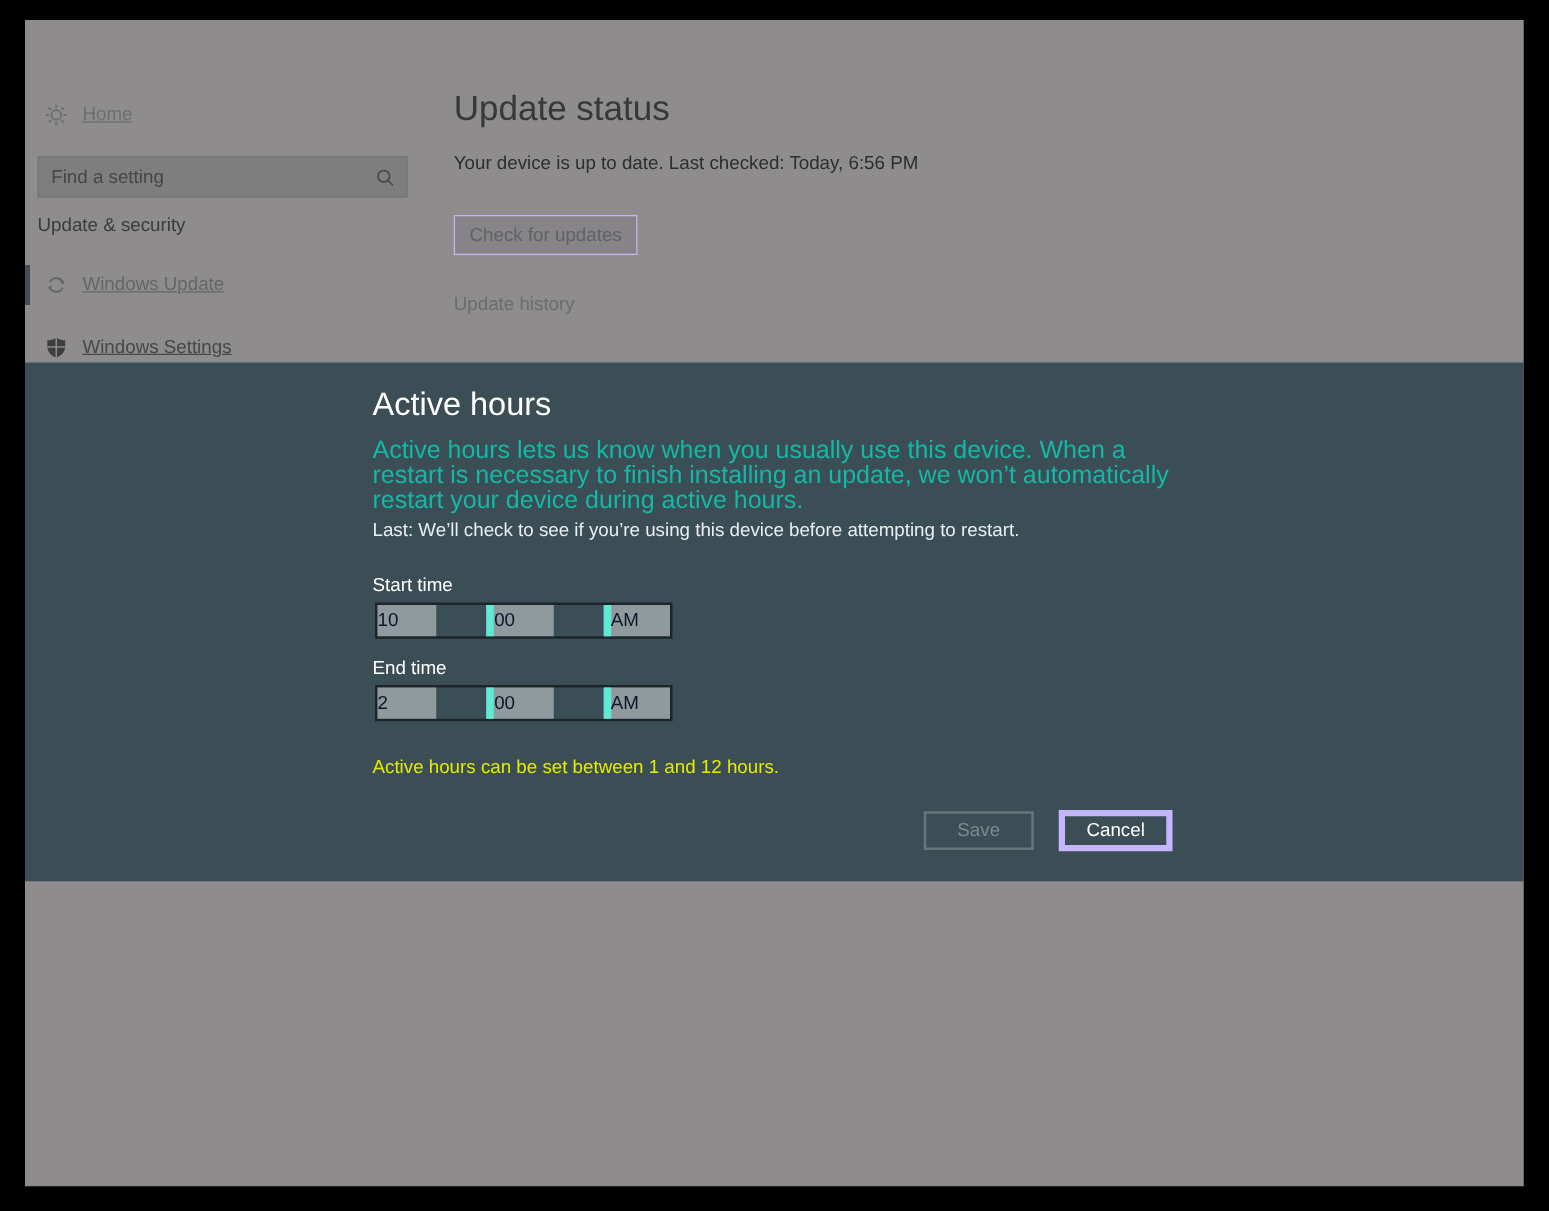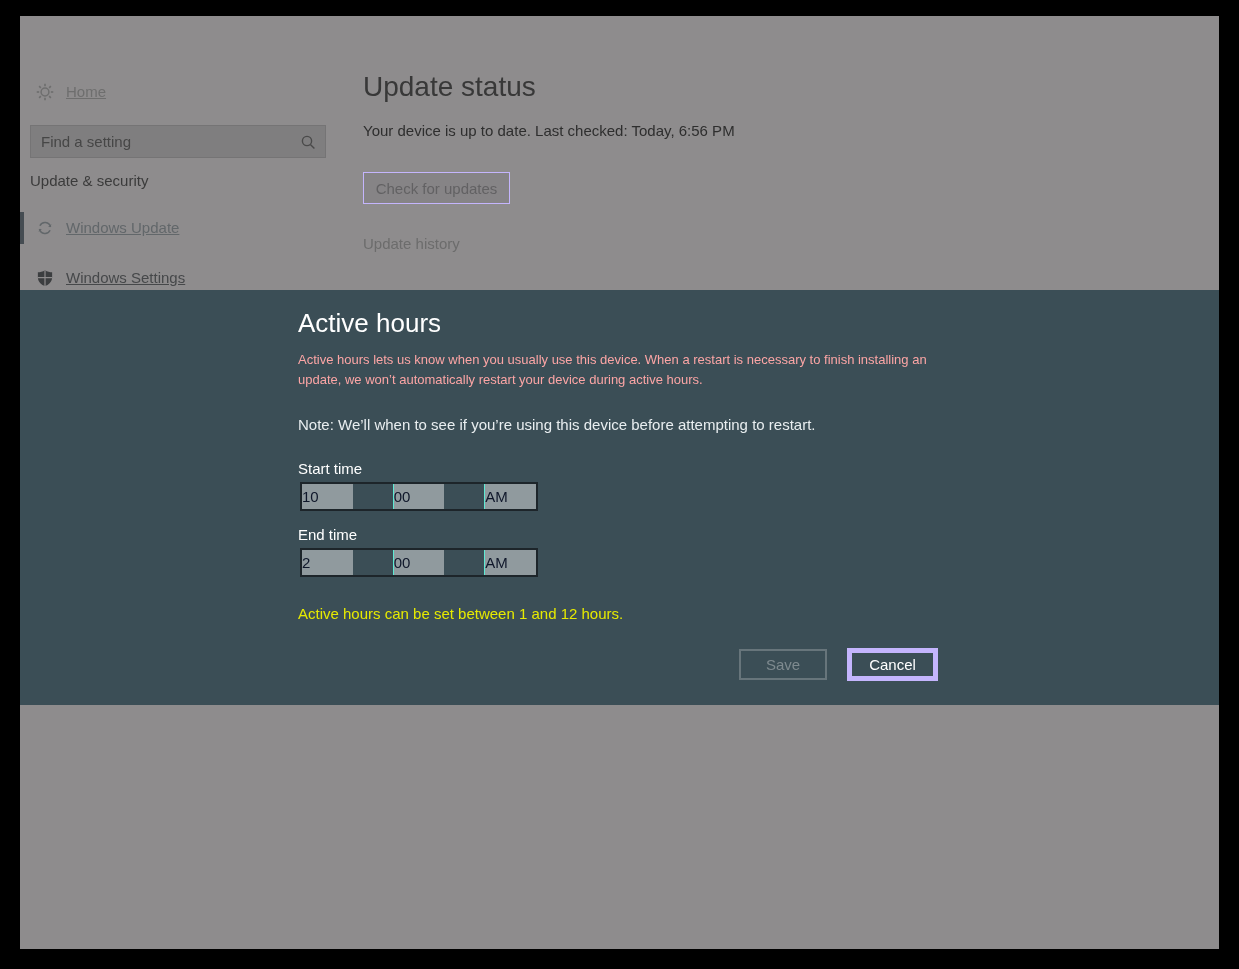--- a/index.html
+++ b/index.html
@@ -43,31 +43,31 @@
     background: #868486; border: 1px solid #c4b5fd; color: #626163; font-size: 15px;
     font-family: "Liberation Sans", sans-serif; }
   .history-link { position: absolute; left: 343px; top: 219px; font-size: 15px; color: #6c6c6c; }
 
   
   .dialog { position: absolute; left: 0; top: 274px; width: 100%; height: 415px;
     background: #3b4e56; color: #eaf0f1; }
   .dlg-title { position: absolute; left: 278px; top: 18px; font-size: 26px;
     font-weight: 300; color: #ffffff; }
   .dlg-desc { position: absolute; left: 278px; top: 60px; width: 645px;
-    font-size: 13px; line-height: 20px; color: #fca5a5; }
+    font-size: 20px; line-height: 20px; color: #14b8a6; }
   .dlg-note { position: absolute; left: 278px; top: 126px; width: 645px;
     font-size: 15px; color: #e9eef0; }
   .time-label { position: absolute; left: 278px; font-size: 15px; color: #ffffff; }
   .lbl-start { top: 170px; } .lbl-end { top: 236px; }
   .picker { position: absolute; left: 280px; width: 238px; height: 29px;
     border: 2px solid #1d252a; display: flex; }
   .picker-start { top: 192px; } .picker-end { top: 258px; }
   .picker .cell { flex: 1; background: #909a9e; color: #0f172a; font-size: 15px;
     text-align: left; line-height: 25px; }
-  .picker .cell + .cell { border-left: 1px solid #5eead4; margin-left: 40px; }
+  .picker .cell + .cell { border-left: 6px solid #5eead4; margin-left: 40px; }
   .dlg-warning { position: absolute; left: 278px; top: 315px; font-size: 15px; color: #e6ea00; }
   .save-btn { position: absolute; left: 719px; top: 359px; width: 88px; height: 31px;
     background: transparent; border: 2px solid #67757b; color: #7e8a8f; font-size: 15px;
     font-family: "Liberation Sans", sans-serif; }
   .cancel-btn { position: absolute; left: 827px; top: 358px; width: 91px; height: 33px;
     background: transparent; border: 5px solid #c4b5fd; color: #ffffff; font-size: 15px;
     font-family: "Liberation Sans", sans-serif; }
 </style>
 </head>
 <body>
@@ -131,21 +131,21 @@
   </div>
 
   <h1 class="main-title">Update status</h1>
   <div class="status-line">Your device is up to date. Last checked: Today, 6:56 PM</div>
   <button class="check-btn">Check for updates</button>
   <div class="history-link">Update history</div>
 
   <div class="dialog">
     <h2 class="dlg-title">Active hours</h2>
     <p class="dlg-desc">Active hours lets us know when you usually use this device. When a restart is necessary to finish installing an update, we won’t automatically restart your device during active hours.</p>
-    <p class="dlg-note">Note: We’ll when to see if you’re using this device before attempting to restart.</p>
+    <p class="dlg-note">Last: We’ll check to see if you’re using this device before attempting to restart.</p>
 
     <div class="time-label lbl-start">Start time</div>
     <div class="picker picker-start">
       <div class="cell">10</div>
       <div class="cell">00</div>
       <div class="cell">AM</div>
     </div>
 
     <div class="time-label lbl-end">End time</div>
     <div class="picker picker-end">

